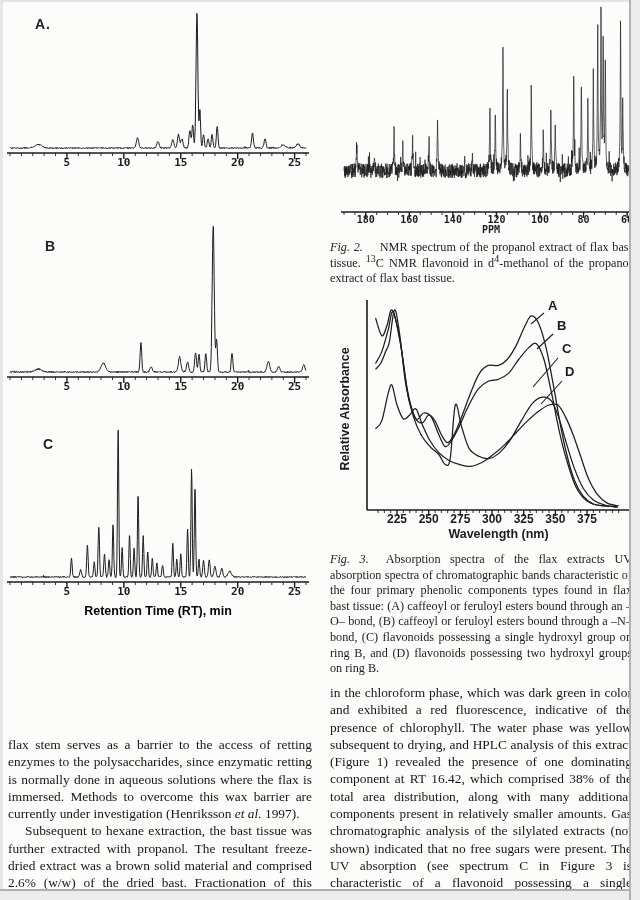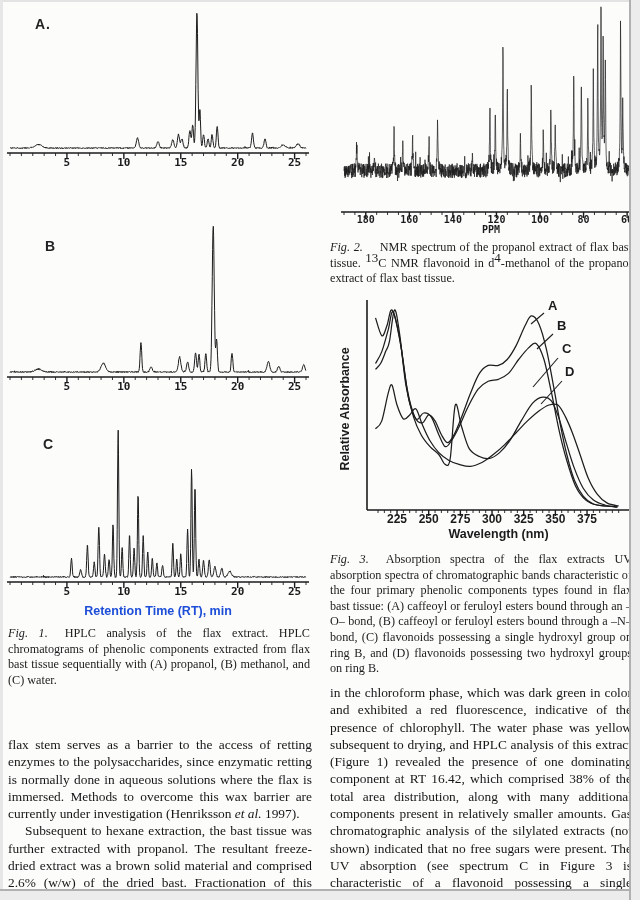--- a/index.html
+++ b/index.html
@@ -7,24 +7,24 @@
         font-family:"Liberation Serif",serif;color:#1a1a1a;}
   .fig-panel{position:absolute;}
   .panel-label{position:absolute;font:bold 14px "Liberation Sans",sans-serif;color:#222;letter-spacing:1px;}
   svg{position:absolute;left:0;top:0;overflow:visible;}
   svg text{fill:#1b1b1b;}
   .tick{font:bold 11px "DejaVu Sans Mono",monospace;text-anchor:middle;}
   .nmrtick{font:bold 10px "DejaVu Sans Mono",monospace;text-anchor:middle;}
   .uvtick{font:bold 12px "Liberation Sans",sans-serif;text-anchor:middle;}
   .axlabel{font:bold 12.5px "Liberation Sans",sans-serif;text-anchor:middle;}
   .curvelabel{font:bold 13px "Liberation Sans",sans-serif;text-anchor:start;}
-  .rt-axis-label{position:absolute;font:bold 12.5px "Liberation Sans",sans-serif;text-align:center;color:#1d4ed8;}
+  .rt-axis-label{position:absolute;font:bold 12.5px "Liberation Sans",sans-serif;text-align:center;color:#000000;}
   .caption{position:absolute;font-size:12.2px;line-height:15.6px;text-align:justify;color:#1c1c1c;}
   .fig-tag{font-style:italic;margin-right:17px;}
-  .caption sup,.caption .sup{font-size:13px;vertical-align:super;line-height:0;}
+  .caption sup,.caption .sup{font-size:10px;vertical-align:super;line-height:0;}
   .bodytext{position:absolute;font-size:13.4px;line-height:17.3px;text-align:justify;color:#161616;}
   .bodytext p{margin:0;}
   .bodytext p.indent{text-indent:17px;}
   .ital{font-style:italic;}
   .edge-right{position:absolute;left:629px;top:0;width:11px;height:900px;background:#ececec;border-left:2px solid #b0b0b0;}
   .edge-bottom{position:absolute;left:0;top:889px;width:629px;height:11px;background:#ececec;border-top:2px solid #b0b0b0;}
   .edge-left{position:absolute;left:0;top:0;width:3px;height:900px;background:#e7e7e7;}
   .edge-top{position:absolute;left:0;top:0;width:640px;height:2px;background:#e3e3e3;}
 </style>
 </head>
@@ -147,23 +147,20 @@
         <text x="117.84615384615385" y="193" class="tick">10</text>
         <text x="174.76923076923075" y="193" class="tick">15</text>
         <text x="231.6923076923077" y="193" class="tick">20</text>
         <text x="288.61538461538464" y="193" class="tick">25</text>
         <path d="M4.0,175.2L4.3,174.7L4.7,175.0L5.0,175.5L5.3,174.6L5.6,174.7L6.0,175.5L6.3,174.9L6.6,174.8L7.0,174.6L7.3,175.3L7.6,175.6L7.9,174.1L8.3,175.3L8.6,175.4L8.9,175.0L9.3,174.4L9.6,175.3L9.9,174.5L10.2,175.5L10.6,175.2L10.9,175.0L11.2,174.8L11.6,174.4L11.9,174.7L12.2,175.2L12.6,174.8L12.9,174.5L13.2,175.1L13.5,175.1L13.9,174.5L14.2,175.0L14.5,175.2L14.9,174.8L15.2,174.6L15.5,174.9L15.8,174.8L16.2,175.5L16.5,175.6L16.8,174.9L17.2,175.4L17.5,174.8L17.8,175.1L18.1,174.8L18.5,175.2L18.8,175.3L19.1,175.6L19.5,175.5L19.8,175.6L20.1,174.9L20.4,174.8L20.8,175.3L21.1,174.4L21.4,174.6L21.8,174.1L22.1,174.8L22.4,174.5L22.7,174.6L23.1,175.2L23.4,175.1L23.7,175.2L24.1,175.1L24.4,175.6L24.7,174.8L25.0,174.6L25.4,175.1L25.7,175.5L26.0,174.5L26.4,175.4L26.7,175.4L27.0,175.1L27.4,175.1L27.7,175.0L28.0,175.0L28.3,175.0L28.7,175.2L29.0,175.4L29.3,174.8L29.7,175.2L30.0,174.5L30.3,175.1L30.6,174.5L31.0,175.3L31.3,174.6L31.6,175.0L32.0,175.3L32.3,175.1L32.6,174.9L32.9,175.3L33.3,175.1L33.6,175.1L33.9,174.9L34.3,174.8L34.6,175.1L34.9,175.2L35.2,175.5L35.6,174.4L35.9,174.8L36.2,174.6L36.6,175.0L36.9,174.9L37.2,175.4L37.5,173.4L37.9,175.1L38.2,175.2L38.5,174.4L38.9,175.3L39.2,174.4L39.5,175.5L39.8,175.0L40.2,174.8L40.5,175.7L40.8,174.7L41.2,174.6L41.5,175.2L41.8,174.7L42.2,175.6L42.5,174.6L42.8,175.4L43.1,174.8L43.5,174.8L43.8,174.9L44.1,174.8L44.5,175.2L44.8,175.3L45.1,175.3L45.4,175.4L45.8,174.5L46.1,174.8L46.4,174.8L46.8,174.8L47.1,175.3L47.4,175.3L47.7,174.9L48.1,174.9L48.4,175.1L48.7,174.5L49.1,175.1L49.4,174.7L49.7,175.2L50.0,174.6L50.4,174.7L50.7,174.7L51.0,174.7L51.4,175.1L51.7,175.1L52.0,175.4L52.3,174.4L52.7,175.3L53.0,174.8L53.3,175.0L53.7,175.2L54.0,175.5L54.3,174.5L54.6,174.7L55.0,174.5L55.3,174.8L55.6,175.4L56.0,175.2L56.3,174.6L56.6,174.6L57.0,175.3L57.3,175.1L57.6,174.4L57.9,175.2L58.3,174.5L58.6,174.9L58.9,174.6L59.3,175.5L59.6,175.4L59.9,175.5L60.2,175.6L60.6,175.4L60.9,175.5L61.2,175.2L61.6,174.6L61.9,174.7L62.2,175.0L62.5,175.1L62.9,175.3L63.2,175.5L63.5,174.7L63.9,174.2L64.2,172.1L64.5,168.0L64.8,163.0L65.2,158.2L65.5,156.2L65.8,158.4L66.2,164.0L66.5,169.2L66.8,172.6L67.1,173.5L67.5,174.6L67.8,174.0L68.1,175.3L68.5,175.4L68.8,174.0L69.1,175.4L69.4,175.2L69.8,175.6L70.1,175.3L70.4,174.8L70.8,175.5L71.1,174.5L71.4,175.4L71.8,175.5L72.1,175.2L72.4,174.4L72.7,174.5L73.1,173.5L73.4,172.1L73.7,170.9L74.1,169.3L74.4,167.5L74.7,167.7L75.0,168.3L75.4,170.9L75.7,171.0L76.0,173.4L76.4,173.6L76.7,174.9L77.0,175.4L77.3,174.8L77.7,175.5L78.0,175.5L78.3,175.2L78.7,175.4L79.0,175.3L79.3,175.0L79.6,173.6L80.0,171.2L80.3,166.7L80.6,158.4L81.0,149.4L81.3,143.2L81.6,143.8L81.9,150.9L82.3,159.9L82.6,168.2L82.9,172.2L83.3,173.9L83.6,174.5L83.9,174.9L84.2,174.6L84.6,175.5L84.9,175.1L85.2,174.9L85.6,175.1L85.9,174.6L86.2,174.9L86.6,173.8L86.9,172.6L87.2,170.2L87.5,166.7L87.9,162.3L88.2,159.8L88.5,161.5L88.9,165.6L89.2,168.9L89.5,172.9L89.8,174.6L90.2,174.2L90.5,174.5L90.8,174.3L91.2,172.6L91.5,167.0L91.8,156.9L92.1,143.6L92.5,129.9L92.8,125.3L93.1,130.2L93.5,143.5L93.8,157.3L94.1,166.8L94.4,171.9L94.8,174.4L95.1,175.0L95.4,174.6L95.8,174.6L96.1,174.7L96.4,174.4L96.7,173.8L97.1,171.7L97.4,168.8L97.7,162.9L98.1,155.8L98.4,152.2L98.7,153.1L99.0,157.7L99.4,164.4L99.7,170.0L100.0,171.6L100.4,174.1L100.7,175.4L101.0,174.7L101.4,173.6L101.7,172.7L102.0,169.6L102.3,165.0L102.7,159.9L103.0,157.7L103.3,158.4L103.7,162.9L104.0,168.6L104.3,172.4L104.6,174.3L105.0,174.6L105.3,173.3L105.6,170.6L106.0,162.7L106.3,149.1L106.6,132.1L106.9,122.9L107.3,125.9L107.6,139.9L107.9,156.2L108.3,166.6L108.6,172.1L108.9,173.3L109.2,175.4L109.6,174.9L109.9,175.3L110.2,174.0L110.6,169.4L110.9,156.4L111.2,127.4L111.5,83.0L111.9,41.4L112.2,28.2L112.5,52.2L112.9,98.0L113.2,137.3L113.5,161.0L113.8,171.7L114.2,173.7L114.5,174.1L114.8,172.1L115.2,166.4L115.5,157.3L115.8,149.5L116.2,145.6L116.5,149.7L116.8,158.9L117.1,166.6L117.5,171.8L117.8,174.7L118.1,174.4L118.5,175.3L118.8,175.3L119.1,175.3L119.4,175.6L119.8,174.7L120.1,175.0L120.4,174.7L120.8,174.4L121.1,174.7L121.4,175.3L121.7,174.3L122.1,172.1L122.4,167.2L122.7,156.7L123.1,142.7L123.4,133.6L123.7,133.8L124.0,144.6L124.4,157.3L124.7,166.9L125.0,173.1L125.4,174.1L125.7,175.2L126.0,174.3L126.3,174.1L126.7,172.3L127.0,168.1L127.3,160.4L127.7,151.7L128.0,146.1L128.3,148.0L128.6,154.7L129.0,163.8L129.3,170.9L129.6,173.2L130.0,174.8L130.3,173.7L130.6,167.9L131.0,159.2L131.3,138.6L131.6,112.3L131.9,94.4L132.3,95.9L132.6,116.6L132.9,142.4L133.3,161.4L133.6,170.5L133.9,173.3L134.2,174.5L134.6,175.4L134.9,175.1L135.2,174.4L135.6,173.1L135.9,170.2L136.2,162.9L136.5,151.6L136.9,139.3L137.2,133.6L137.5,139.6L137.9,151.4L138.2,163.0L138.5,170.0L138.8,174.2L139.2,174.2L139.5,174.9L139.8,174.5L140.2,173.8L140.5,172.2L140.8,166.3L141.1,159.2L141.5,151.8L141.8,150.0L142.1,154.0L142.5,161.7L142.8,169.0L143.1,173.2L143.4,174.8L143.8,175.4L144.1,175.4L144.4,174.9L144.8,173.8L145.1,172.4L145.4,168.2L145.8,161.9L146.1,156.7L146.4,156.4L146.7,159.5L147.1,166.1L147.4,170.6L147.7,172.9L148.1,174.5L148.4,174.7L148.7,174.5L149.0,174.5L149.4,174.1L149.7,172.9L150.0,168.9L150.4,164.7L150.7,161.3L151.0,160.9L151.3,163.7L151.7,168.0L152.0,172.2L152.3,174.2L152.7,174.3L153.0,174.5L153.3,174.5L153.6,174.7L154.0,174.8L154.3,174.4L154.6,175.0L155.0,173.9L155.3,172.9L155.6,169.9L155.9,166.6L156.3,164.5L156.6,163.5L156.9,164.4L157.3,168.0L157.6,170.9L157.9,173.3L158.2,174.0L158.6,174.5L158.9,174.5L159.2,175.5L159.6,175.1L159.9,175.3L160.2,175.6L160.6,174.5L160.9,174.6L161.2,175.1L161.5,174.9L161.9,174.8L162.2,175.0L162.5,174.8L162.9,174.8L163.2,174.6L163.5,175.2L163.8,174.6L164.2,174.7L164.5,175.0L164.8,174.8L165.2,174.0L165.5,171.3L165.8,165.2L166.1,155.7L166.5,146.0L166.8,141.3L167.1,145.3L167.5,156.0L167.8,165.4L168.1,171.0L168.4,174.1L168.8,174.9L169.1,173.9L169.4,173.6L169.8,169.9L170.1,165.0L170.4,160.0L170.7,157.0L171.1,159.1L171.4,164.4L171.7,170.2L172.1,172.8L172.4,174.1L172.7,175.0L173.0,174.3L173.4,172.5L173.7,169.8L174.0,163.7L174.4,155.9L174.7,151.8L175.0,153.8L175.4,159.4L175.7,166.4L176.0,172.1L176.3,173.7L176.7,174.3L177.0,175.3L177.3,175.1L177.7,174.9L178.0,174.9L178.3,174.5L178.6,175.2L179.0,175.0L179.3,174.7L179.6,174.8L180.0,173.6L180.3,169.1L180.6,161.5L180.9,147.3L181.3,133.0L181.6,127.0L181.9,132.5L182.3,146.9L182.6,161.3L182.9,169.1L183.2,173.9L183.6,174.2L183.9,171.9L184.2,164.5L184.6,146.4L184.9,116.7L185.2,84.8L185.5,67.3L185.9,78.2L186.2,109.0L186.5,141.1L186.9,161.8L187.2,169.8L187.5,168.4L187.8,157.7L188.2,136.6L188.5,108.5L188.8,87.4L189.2,87.5L189.5,108.0L189.8,136.3L190.2,158.2L190.5,169.4L190.8,173.3L191.1,174.0L191.5,173.8L191.8,171.6L192.1,166.8L192.5,162.3L192.8,157.8L193.1,157.1L193.4,161.3L193.8,166.3L194.1,170.3L194.4,173.3L194.8,174.5L195.1,174.9L195.4,175.1L195.7,174.2L196.1,171.8L196.4,169.1L196.7,165.9L197.1,161.1L197.4,158.3L197.7,158.7L198.0,162.2L198.4,165.3L198.7,170.0L199.0,172.4L199.4,173.3L199.7,175.0L200.0,175.1L200.3,175.4L200.7,175.1L201.0,174.3L201.3,173.7L201.7,172.1L202.0,169.9L202.3,165.7L202.6,161.7L203.0,158.7L203.3,157.9L203.6,159.8L204.0,162.9L204.3,167.2L204.6,171.2L205.0,173.2L205.3,174.3L205.6,174.8L205.9,174.7L206.3,174.3L206.6,174.4L206.9,173.0L207.3,172.1L207.6,170.6L207.9,168.5L208.2,166.4L208.6,165.7L208.9,164.2L209.2,165.2L209.6,166.9L209.9,168.1L210.2,170.0L210.5,171.7L210.9,173.4L211.2,174.5L211.5,174.0L211.9,174.9L212.2,175.3L212.5,174.9L212.8,174.9L213.2,175.1L213.5,173.6L213.8,173.2L214.2,172.2L214.5,170.7L214.8,169.6L215.1,168.0L215.5,166.8L215.8,166.2L216.1,166.4L216.5,168.1L216.8,170.0L217.1,171.9L217.4,173.3L217.8,174.1L218.1,174.3L218.4,175.2L218.8,175.0L219.1,174.5L219.4,175.3L219.8,174.7L220.1,174.0L220.4,173.8L220.7,173.3L221.1,173.8L221.4,172.2L221.7,172.0L222.1,171.4L222.4,171.0L222.7,170.6L223.0,169.9L223.4,169.0L223.7,169.7L224.0,168.9L224.4,169.1L224.7,170.4L225.0,170.6L225.3,171.7L225.7,172.3L226.0,173.0L226.3,173.7L226.7,173.2L227.0,174.1L227.3,174.1L227.6,174.7L228.0,175.1L228.3,174.3L228.6,175.3L229.0,175.3L229.3,175.3L229.6,174.5L229.9,174.5L230.3,175.1L230.6,175.5L230.9,174.5L231.3,175.1L231.6,175.0L231.9,175.2L232.2,174.6L232.6,174.5L232.9,175.0L233.2,174.7L233.6,174.9L233.9,175.6L234.2,175.3L234.6,175.6L234.9,175.0L235.2,174.7L235.5,175.2L235.9,174.6L236.2,174.6L236.5,174.7L236.9,174.8L237.2,174.8L237.5,175.0L237.8,174.8L238.2,175.5L238.5,175.1L238.8,175.0L239.2,174.5L239.5,174.9L239.8,174.9L240.1,174.8L240.5,175.1L240.8,174.8L241.1,175.2L241.5,174.6L241.8,175.2L242.1,174.3L242.4,174.8L242.8,175.0L243.1,175.2L243.4,174.9L243.8,175.4L244.1,175.3L244.4,175.2L244.7,174.7L245.1,175.4L245.4,175.1L245.7,175.4L246.1,175.1L246.4,174.6L246.7,174.8L247.0,175.2L247.4,174.9L247.7,175.0L248.0,174.0L248.4,174.4L248.7,174.5L249.0,174.8L249.4,174.9L249.7,175.2L250.0,174.9L250.3,175.2L250.7,175.1L251.0,175.6L251.3,174.6L251.7,175.2L252.0,174.6L252.3,174.8L252.6,174.6L253.0,175.2L253.3,174.8L253.6,174.9L254.0,175.0L254.3,174.8L254.6,175.2L254.9,174.9L255.3,174.7L255.6,175.2L255.9,174.6L256.3,174.9L256.6,175.4L256.9,175.0L257.2,175.3L257.6,175.4L257.9,175.0L258.2,174.6L258.6,175.3L258.9,175.3L259.2,174.6L259.5,175.5L259.9,174.5L260.2,175.3L260.5,174.6L260.9,174.9L261.2,174.6L261.5,175.3L261.8,174.8L262.2,175.5L262.5,174.8L262.8,174.8L263.2,175.0L263.5,175.5L263.8,174.5L264.2,174.9L264.5,174.9L264.8,174.5L265.1,175.0L265.5,175.1L265.8,174.8L266.1,175.2L266.5,175.3L266.8,175.5L267.1,174.8L267.4,174.9L267.8,175.2L268.1,175.3L268.4,174.8L268.8,175.4L269.1,175.2L269.4,174.8L269.7,175.6L270.1,174.5L270.4,174.9L270.7,175.4L271.1,175.1L271.4,175.6L271.7,175.2L272.0,175.3L272.4,175.4L272.7,175.2L273.0,175.3L273.4,175.2L273.7,175.4L274.0,175.3L274.3,174.6L274.7,174.7L275.0,174.8L275.3,175.4L275.7,175.0L276.0,174.9L276.3,174.5L276.6,174.6L277.0,175.2L277.3,175.3L277.6,174.9L278.0,175.5L278.3,174.7L278.6,175.2L279.0,175.6L279.3,174.6L279.6,174.9L279.9,175.5L280.3,175.0L280.6,174.9L280.9,175.5L281.3,174.5L281.6,175.5L281.9,175.5L282.2,174.7L282.6,175.0L282.9,175.1L283.2,174.8L283.6,174.8L283.9,174.8L284.2,174.6L284.5,174.9L284.9,175.4L285.2,174.5L285.5,175.0L285.9,174.9L286.2,175.4L286.5,175.2L286.8,175.3L287.2,174.7L287.5,175.0L287.8,174.6L288.2,174.6L288.5,174.8L288.8,174.5L289.1,174.7L289.5,174.8L289.8,174.7L290.1,175.5L290.5,174.7L290.8,174.4L291.1,175.3L291.4,174.6L291.8,175.4L292.1,174.9L292.4,175.2L292.8,175.2L293.1,175.5L293.4,174.8L293.8,175.2L294.1,174.5L294.4,174.9L294.7,174.5L295.1,174.7L295.4,175.4L295.7,174.7L296.1,175.0L296.4,174.6L296.7,175.3L297.0,175.4L297.4,175.5L297.7,174.9L298.0,175.3L298.4,175.2L298.7,174.5L299.0,174.6L299.3,174.6L299.7,175.2L300.0,174.9" fill="none" stroke="#1d1d1d" stroke-width="1"></path>
       </svg>
   </div>
 
   <div class="rt-axis-label" style="left:6px;top:604px;width:304px">Retention Time (RT), min</div>
 
-  <div class="caption" style="left:8px;top:626px;width:302px">
-    <span class="fig-tag">Fig. 1.</span><span>HPLC analysis of the flax extract. HPLC chromatograms of phenolic components extracted from flax bast tissue sequentially with (A) propanol, (B) methanol, and (C) water.</span>
-  </div>
 
   <div class="fig-panel" style="left:336px;top:2px;width:308px;height:232px">
     <svg id="nmr" width="308" height="232">
         <line x1="5" y1="210" x2="305" y2="210" stroke="#1b1b1b" stroke-width="1.6"></line>
         <line x1="302" y1="210" x2="302" y2="213" stroke="#1b1b1b" stroke-width="0.9"></line>
         <line x1="291.1111111111111" y1="210" x2="291.1111111111111" y2="216" stroke="#1b1b1b" stroke-width="1.4"></line>
         <line x1="280.22222222222223" y1="210" x2="280.22222222222223" y2="213" stroke="#1b1b1b" stroke-width="0.9"></line>
         <line x1="269.3333333333333" y1="210" x2="269.3333333333333" y2="213" stroke="#1b1b1b" stroke-width="0.9"></line>
         <line x1="258.44444444444446" y1="210" x2="258.44444444444446" y2="213" stroke="#1b1b1b" stroke-width="0.9"></line>
         <line x1="247.55555555555554" y1="210" x2="247.55555555555554" y2="216" stroke="#1b1b1b" stroke-width="1.4"></line>

